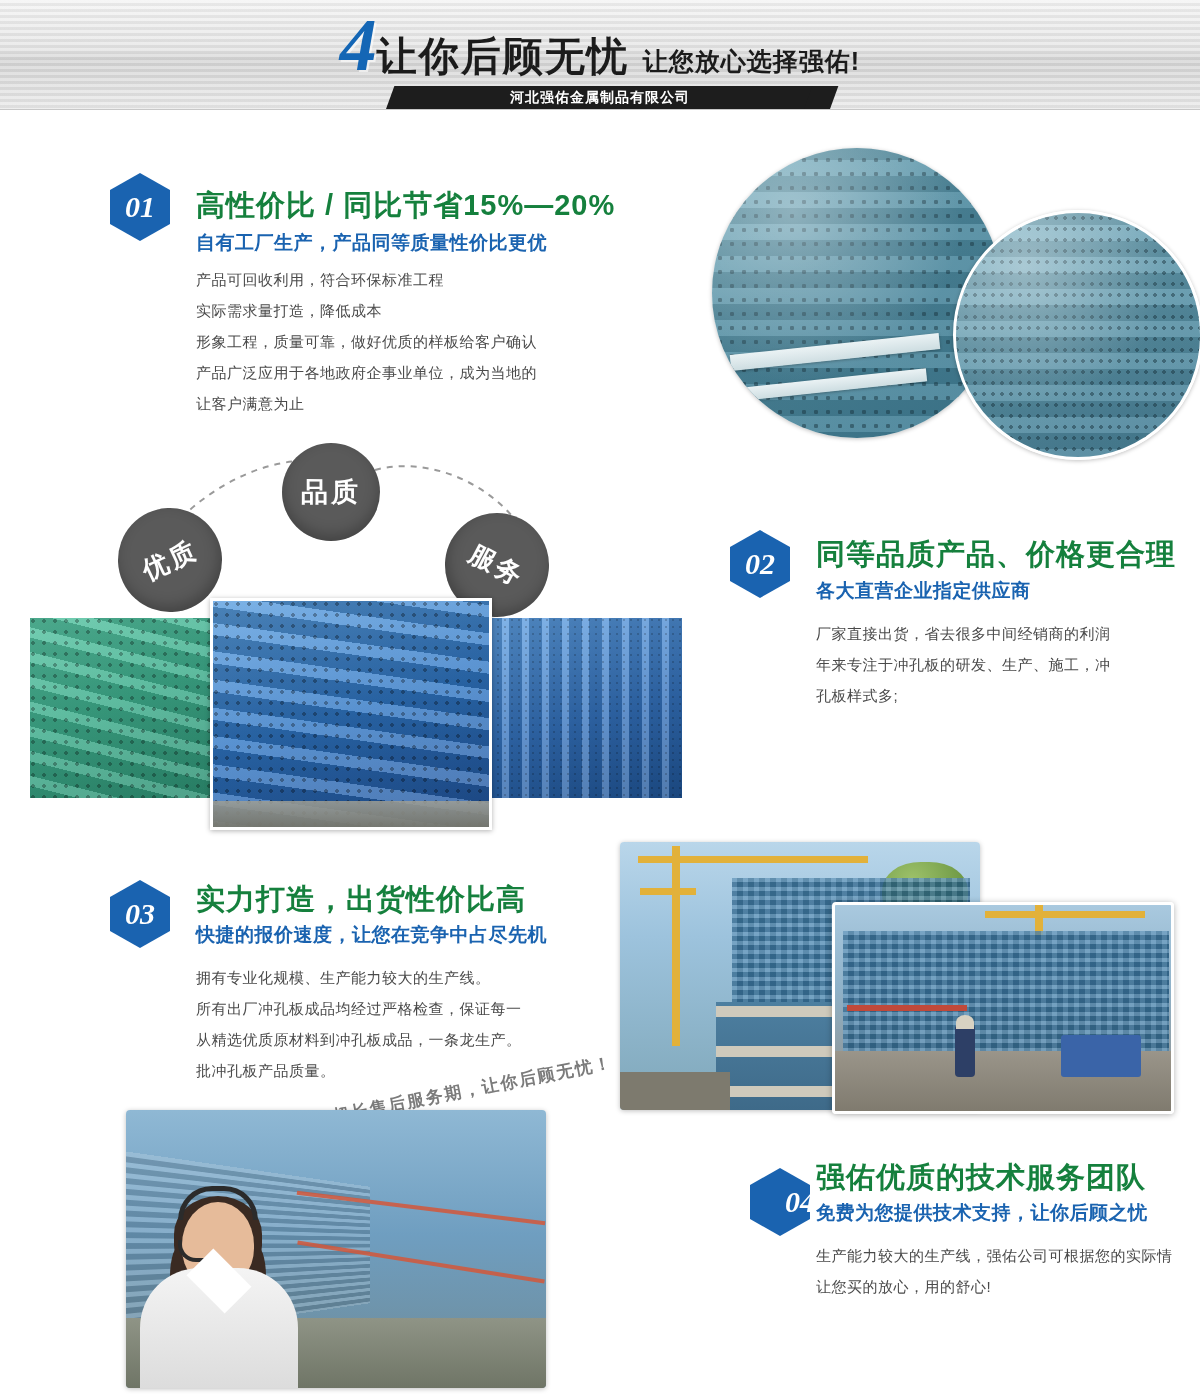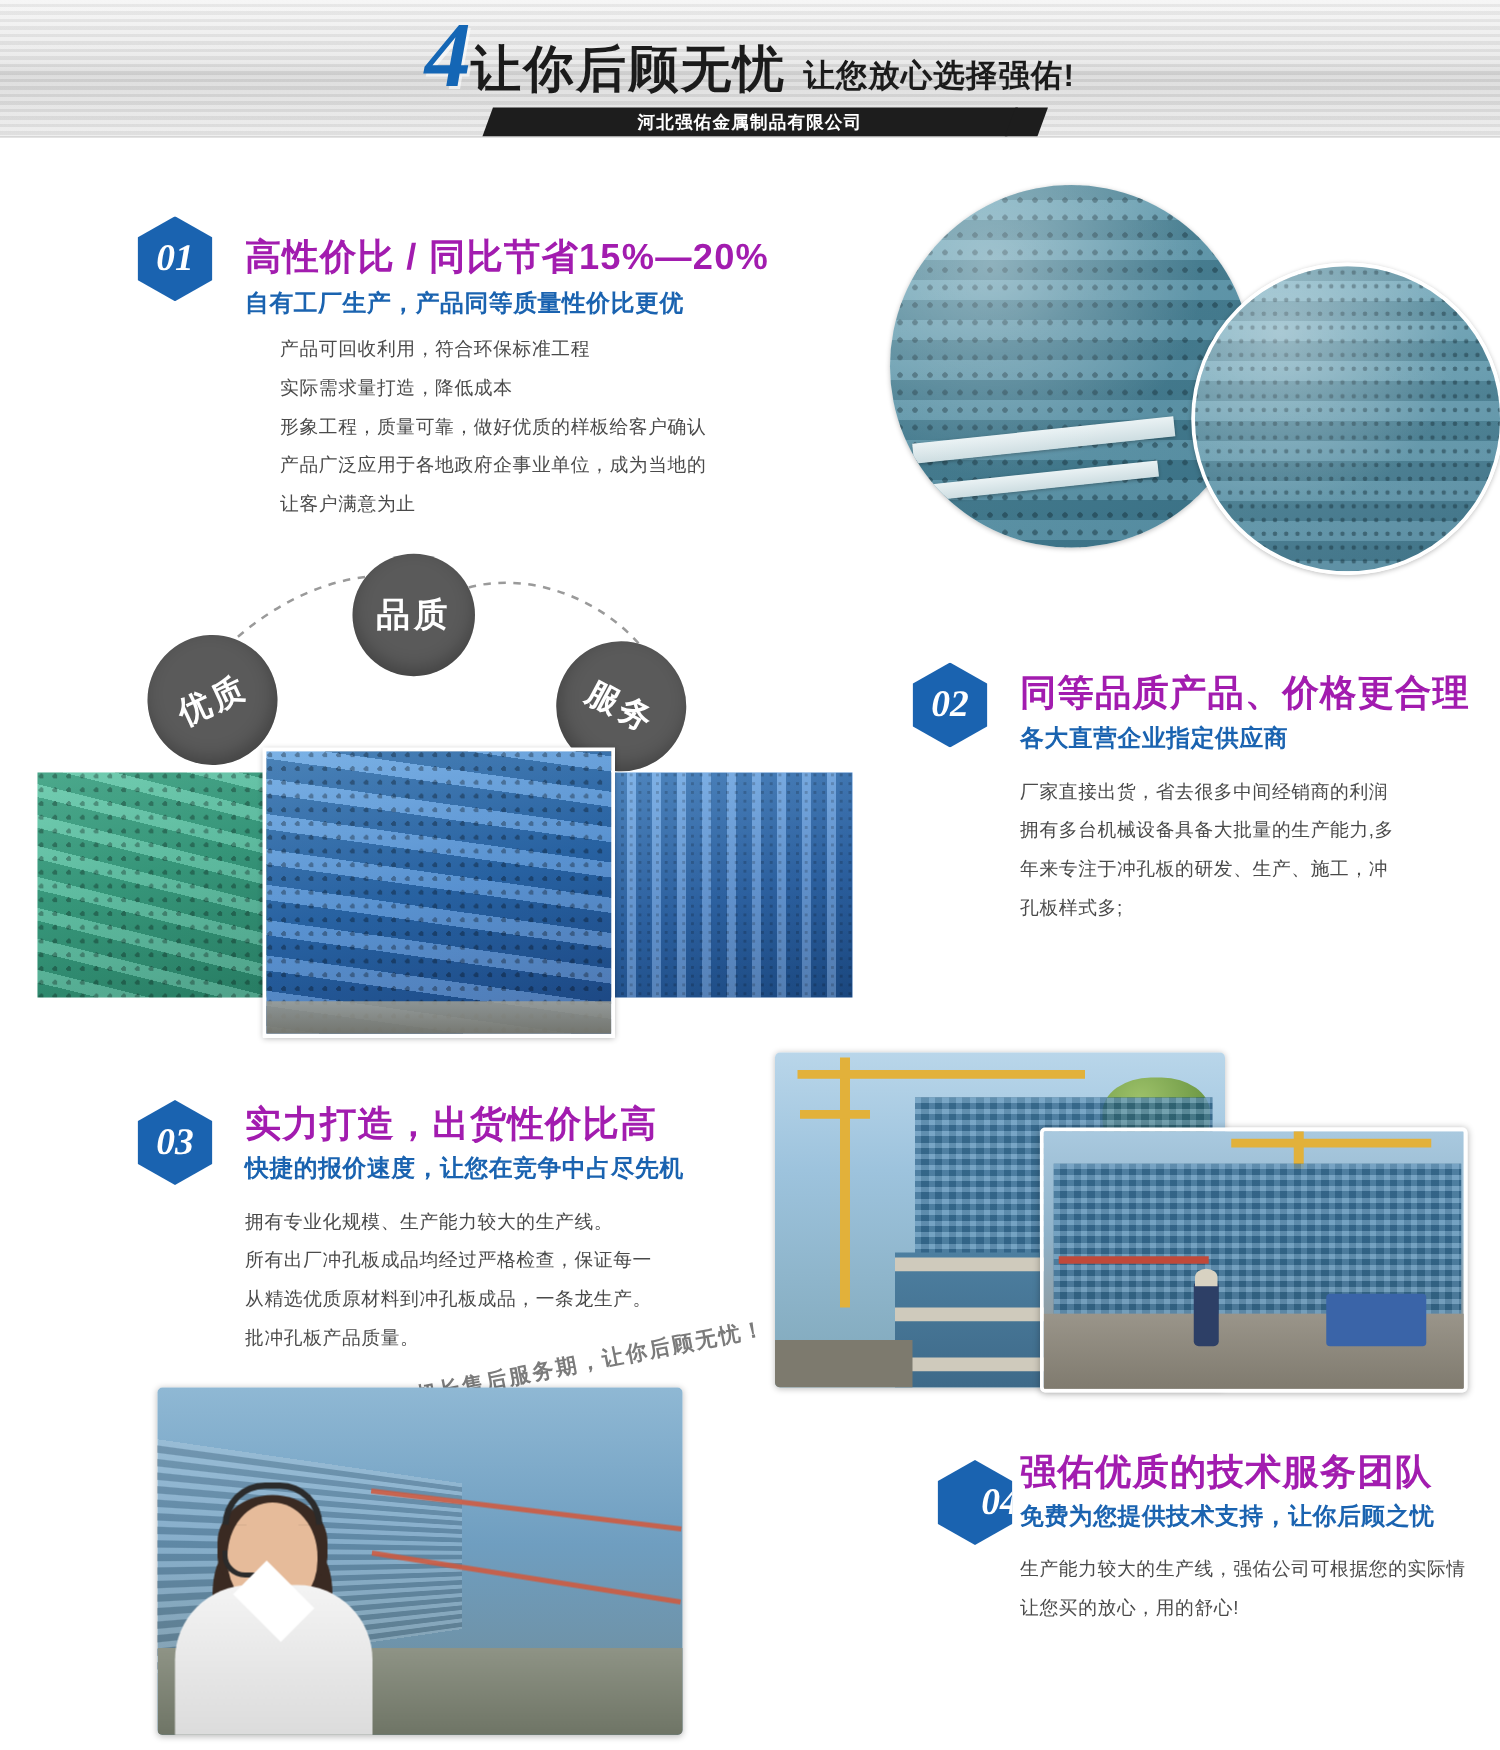--- a/index.html
+++ b/index.html
@@ -97,21 +97,21 @@
     font-size: 30px;
     font-weight: bold;
     font-style: italic;
     display: flex; align-items: center; justify-content: center;
     font-family: "Liberation Serif", serif;
   }
   .title-1 {
     position: absolute;
     font-size: 29px;
     font-weight: bold;
-    color: #a21caf;
+    color: #15803d;
     letter-spacing: 1px;
     white-space: nowrap;
   }
   .title-2 {
     position: absolute;
     font-size: 19px;
     font-weight: bold;
     color: #1a63b0;
     letter-spacing: .5px;
     white-space: nowrap;
@@ -332,21 +332,21 @@
     <div class="company-bar">
       <span>河北强佑金属制品有限公司</span>
     </div>
   </div>
   <div class="bar-tail"></div>
 </div>
 
 <div class="hexnum" style="left:110px; top:173px;">01</div>
 <div class="title-1" style="left:196px; top:186px;">高性价比 / 同比节省15%—20%</div>
 <div class="title-2" style="left:196px; top:230px;">自有工厂生产，产品同等质量性价比更优</div>
-<div class="body-text" style="left:196px; top:264px;margin-left:28px;">
+<div class="body-text" style="left:196px; top:264px;">
   <div>产品可回收利用，符合环保标准工程</div>
   <div>实际需求量打造，降低成本</div>
   <div>形象工程，质量可靠，做好优质的样板给客户确认</div>
   <div>产品广泛应用于各地政府企事业单位，成为当地的</div>
   <div>让客户满意为止</div>
 </div>
 
 <div class="circle-photo" id="circle-a">
   <div class="circ-rows"></div>
   <div class="circ-dots"></div>
@@ -380,21 +380,20 @@
 <div class="photo" id="prod-blue-wave">
   <div class="wave-overlay"></div>
   <div class="perf-pattern-sm" style="position:absolute; inset:0; opacity:.55;"></div>
 </div>
 
 <div class="hexnum" style="left:730px; top:530px;">02</div>
 <div class="title-1" style="left:816px; top:535px;text-align:right;">同等品质产品、价格更合理</div>
 <div class="title-2" style="left:816px; top:578px;">各大直营企业指定供应商</div>
 <div class="body-text" style="left:816px; top:618px;">
   <div>厂家直接出货，省去很多中间经销商的利润</div>
-  <div>拥有多台机械设备具备大批量的生产能力,多</div>
   <div>年来专注于冲孔板的研发、生产、施工，冲</div>
   <div>孔板样式多;</div>
 </div>
 
 <div class="hexnum" style="left:110px; top:880px;">03</div>
 <div class="title-1" style="left:196px; top:880px;">实力打造，出货性价比高</div>
 <div class="title-2" style="left:196px; top:922px;">快捷的报价速度，让您在竞争中占尽先机</div>
 <div class="body-text" style="left:196px; top:962px;">
   <div>拥有专业化规模、生产能力较大的生产线。</div>
   <div>所有出厂冲孔板成品均经过严格检查，保证每一</div>

